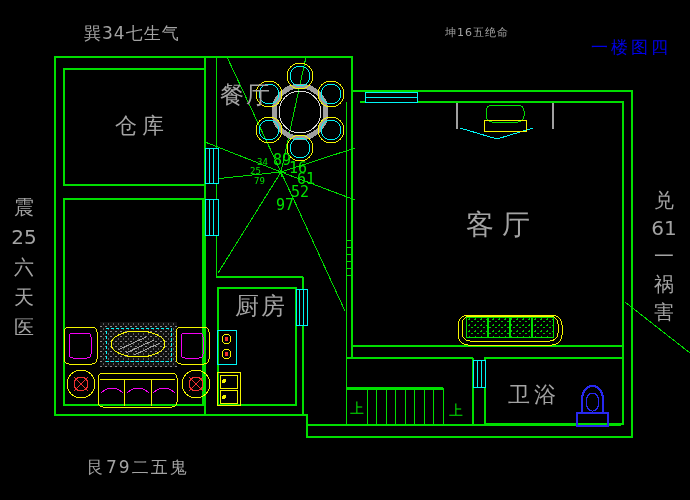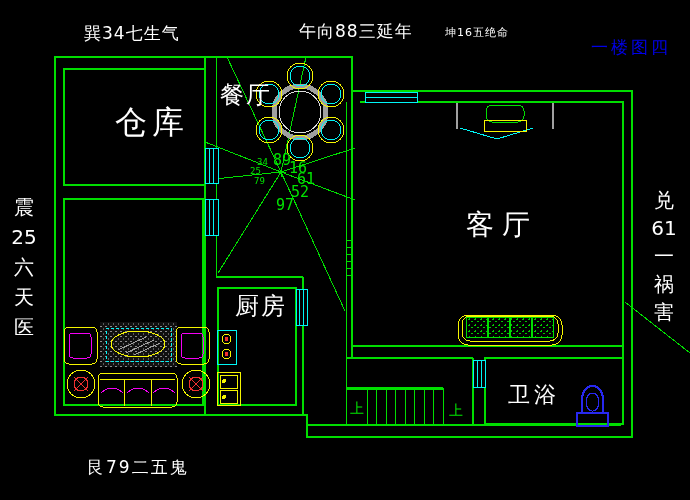--- a/index.html
+++ b/index.html
@@ -1,19 +1,19 @@
 <!DOCTYPE html>
 <html><head>
 <meta charset="utf-8">
 <style>
   html,body{margin:0;padding:0;background:#000;}
   #stage{position:relative;width:690px;height:500px;background:#000;overflow:hidden;
          font-family:"DejaVu Sans","Liberation Sans",sans-serif;}
   #plan{position:absolute;left:0;top:0;shape-rendering:crispEdges;}
-  .lbl{position:absolute;color:#ffffff;white-space:pre-line;line-height:1.15;
+  .lbl{position:absolute;color:#a3a3a3;white-space:pre-line;line-height:1.15;
        font-family:"DejaVu Sans","Liberation Sans",sans-serif;}
   .v{width:30px;text-align:center;}
   .blue{color:#0000E8;margin-left:6px;}
 </style>
 </head>
 <body>
 
 <div id="stage">
   <svg id="plan" width="690" height="500">
     <defs>
@@ -152,35 +152,34 @@
       <text x="291" y="197" font-size="15" font-family="&quot;DejaVu Sans Mono&quot;,&quot;Liberation Mono&quot;,monospace" fill="#00E400" stroke="none">52</text>
       <text x="276" y="210" font-size="15" font-family="&quot;DejaVu Sans Mono&quot;,&quot;Liberation Mono&quot;,monospace" fill="#00E400" stroke="none">97</text>
       <text x="257" y="165" font-size="9" font-family="&quot;DejaVu Sans Mono&quot;,&quot;Liberation Mono&quot;,monospace" fill="#00E400" stroke="none">34</text>
       <text x="250" y="174" font-size="9" font-family="&quot;DejaVu Sans Mono&quot;,&quot;Liberation Mono&quot;,monospace" fill="#00E400" stroke="none">25</text>
       <text x="254" y="184" font-size="9" font-family="&quot;DejaVu Sans Mono&quot;,&quot;Liberation Mono&quot;,monospace" fill="#00E400" stroke="none">79</text>
       <text x="350" y="413" font-size="14" font-family="&quot;DejaVu Sans Mono&quot;,&quot;Liberation Mono&quot;,monospace" fill="#00E400" stroke="none">上</text>
       <text x="449" y="415" font-size="14" font-family="&quot;DejaVu Sans Mono&quot;,&quot;Liberation Mono&quot;,monospace" fill="#00E400" stroke="none">上</text>
     </svg>
 
   <div class="lbl" style="left:84px;top:24px;font-size:17px;letter-spacing:1px">巽34七生气</div>
-  <div class="lbl" style="left:299px;top:22px;font-size:17px;letter-spacing:1px">午向88三延年</div>
   <div class="lbl" style="left:445px;top:27px;font-size:11px;letter-spacing:1px">坤16五绝命</div>
   <div class="lbl blue" style="left:585px;top:38px;font-size:17px;letter-spacing:3px">一楼图四</div>
 
   <div class="lbl v" style="left:9px;top:192px;font-size:20px;line-height:30px">震
 25
 六
 天
 医</div>
   <div class="lbl v" style="left:649px;top:186px;font-size:20px;line-height:28px">兑
 61
 一
 祸
 害</div>
 
   <div class="lbl" style="left:87px;top:458px;font-size:17px;letter-spacing:2px">艮79二五鬼</div>
 
-  <div class="lbl" style="left:115px;top:104px;font-size:32px;letter-spacing:5px">仓库</div>
+  <div class="lbl" style="left:115px;top:113px;font-size:22px;letter-spacing:5px">仓库</div>
   <div class="lbl" style="left:220px;top:82px;font-size:24px;letter-spacing:2px">餐厅</div>
   <div class="lbl" style="left:235px;top:293px;font-size:24px;letter-spacing:2px">厨房</div>
   <div class="lbl" style="left:466px;top:209px;font-size:28px;letter-spacing:8px">客厅</div>
   <div class="lbl" style="left:508px;top:382px;font-size:22px;letter-spacing:4px">卫浴</div>
 </div>
 
 </body></html>

